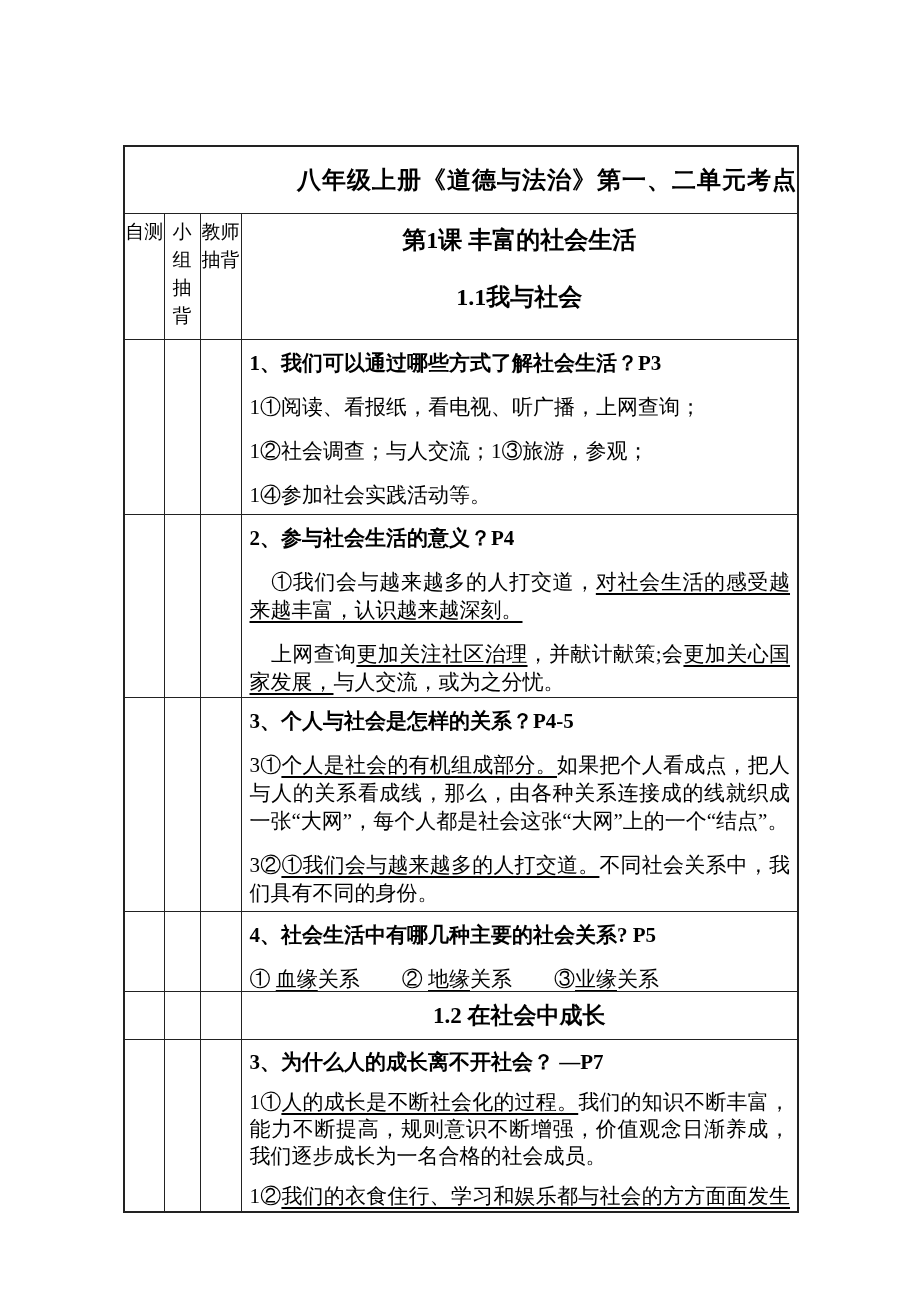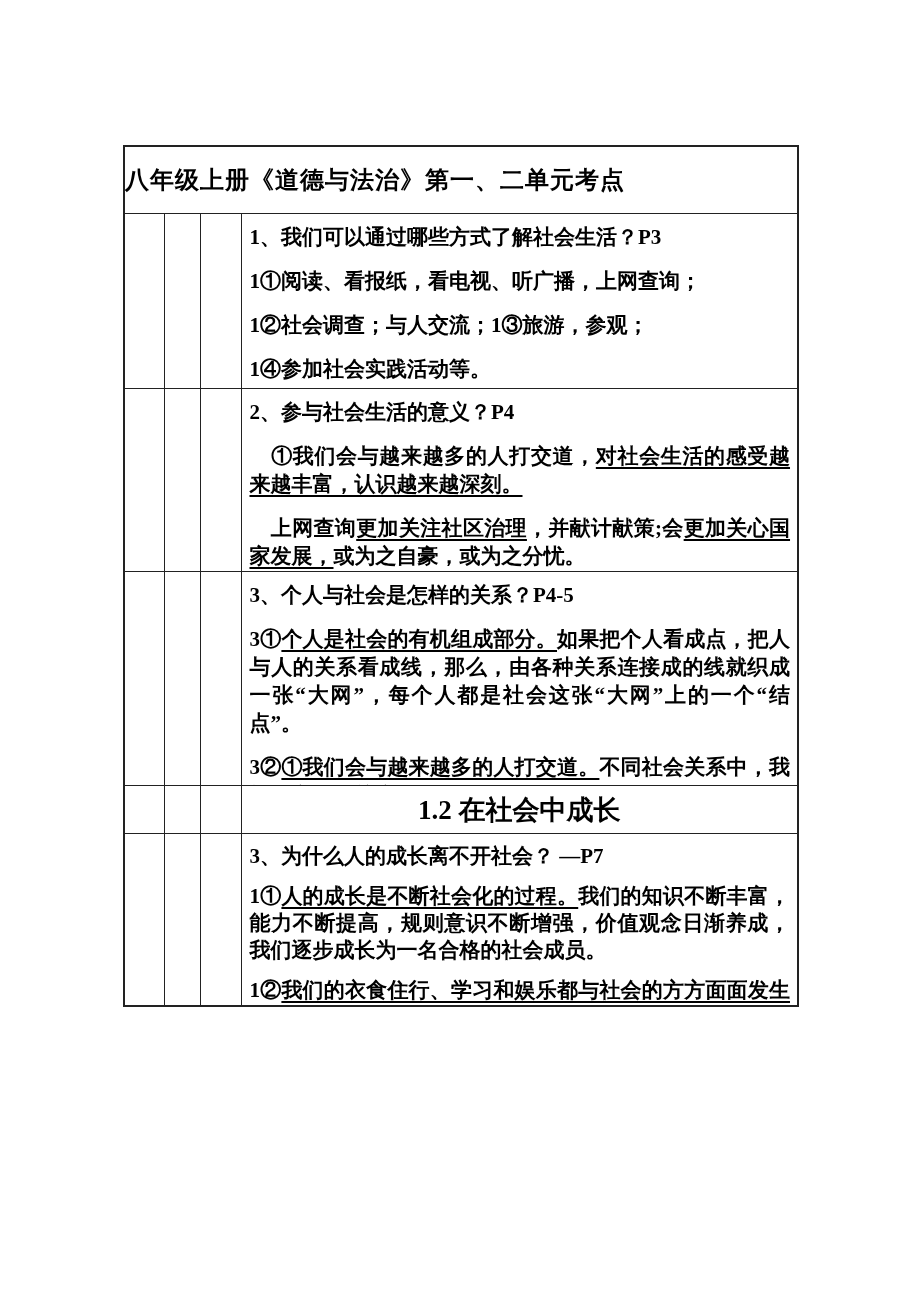--- a/index.html
+++ b/index.html
@@ -12,54 +12,54 @@
   .doc-table {
     position: absolute; left: 123px; top: 145px; width: 674px;
     border-collapse: collapse; table-layout: fixed;
     border: 2px solid #222222;
   }
   .doc-table td { border: 1px solid #222222; vertical-align: top; padding: 0; }
 
   .cw { box-sizing: border-box; overflow: hidden; }
 
   
-  .title-cw { height: 66px; display: flex; align-items: center; justify-content: flex-start; }
+  .title-cw { height: 66px; display: flex; align-items: center; justify-content: flex-end; }
   .title-text { font-weight: bold; font-size: 24px; letter-spacing: 1px; white-space: nowrap; }
 
   
   .check-cw { height: 125px; padding-top: 4px; text-align: center;
               font-size: 19px; line-height: 28px; }
 
   
   .lesson-cw { height: 125px; text-align: center; }
   .lesson-title { margin-top: 10px; font-size: 24px; font-weight: bold; line-height: 32px; }
   .lesson-sub   { margin-top: 26px; font-size: 24px; font-weight: bold; line-height: 30px; }
 
   
   .content-cw { padding: 7px 7px 0 8px; }
   .content-cw p { margin: 2px 0 16px 0; font-size: 21px; line-height: 28px; }
   .question { font-weight: bold; }
-  .answer { text-align: justify; text-align-last: left; word-break: normal; line-break: strict; font-weight: bold; }
+  .answer { text-align: justify; text-align-last: left; word-break: normal; line-break: strict; }
   .answer u, .question u {
     text-decoration: underline;
     text-underline-offset: 4px;
     text-decoration-thickness: 1.5px;
   }
   .tight p { line-height: 27px; margin-bottom: 13px; }
 
   
   .h-q1 { height: 174px; }
   .h-q2 { height: 182px; }
   .h-q3 { height: 213px; }
   .h-q4 { height: 79px;  }
   .h-q5 { height: 171px; }
 
   
   .section-cw { height: 47px; display: flex; align-items: center; justify-content: center; }
-  .section-title { font-size: 27px; font-weight: bold; white-space: nowrap; }
+  .section-title { font-size: 23px; font-weight: bold; white-space: nowrap; }
 </style>
 </head>
 <body>
 
 <div class="page">
   <table class="doc-table">
     <colgroup>
       <col style="width:40px">
         <col style="width:36px">
         <col style="width:41px">
@@ -68,20 +68,37 @@
     <tbody>
 
       <tr>
         <td colspan="4">
           <div class="cw title-cw">
             <div class="title-text">八年级上册《道德与法治》第一、二单元考点</div>
           </div>
         </td>
       </tr>
 
+      <tr>
+        <td>
+          <div class="cw check-cw">自测</div>
+        </td>
+        <td>
+          <div class="cw check-cw">小组抽背</div>
+        </td>
+        <td>
+          <div class="cw check-cw">教师抽背</div>
+        </td>
+        <td>
+          <div class="cw lesson-cw">
+            <div class="lesson-title">第1课 丰富的社会生活</div>
+            <div class="lesson-sub">1.1我与社会</div>
+          </div>
+        </td>
+      </tr>
 
       <tr class="qa-row">
         <td></td>
         <td></td>
         <td></td>
         <td>
           <div class="cw content-cw h-q1">
             <p class="question">1、我们可以通过哪些方式了解社会生活？P3</p>
             <p class="answer"><span>1①阅读、看报纸，看电视、听广播，上网查询；</span></p>
             <p class="answer"><span>1②社会调查；与人交流；1③旅游，参观；</span></p>
@@ -91,38 +108,49 @@
       </tr>
 
       <tr class="qa-row">
         <td></td>
         <td></td>
         <td></td>
         <td>
           <div class="cw content-cw h-q2">
             <p class="question">2、参与社会生活的意义？P4</p>
             <p class="answer"><span>　①我们会与越来越多的人打交道，</span><u>对社会生活的感受越来越丰富，认识越来越深刻。</u></p>
-            <p class="answer"><span>　上网查询</span><u>更加关注社区治理</u><span>，并献计献策;会</span><u>更加关心国家发展，</u><span>或为之自豪，或为之分忧。</span></p>
+            <p class="answer"><span>　上网查询</span><u>更加关注社区治理</u><span>，并献计献策;会</span><u>更加关心国家发展，</u><span>与人交流，或为之分忧。</span></p>
           </div>
         </td>
       </tr>
 
       <tr class="qa-row">
         <td></td>
         <td></td>
         <td></td>
         <td>
           <div class="cw content-cw h-q3">
             <p class="question">3、个人与社会是怎样的关系？P4-5</p>
             <p class="answer"><span>3①</span><u>个人是社会的有机组成部分。</u><span>如果把个人看成点，把人与人的关系看成线，那么，由各种关系连接成的线就织成一张“大网”，每个人都是社会这张“大网”上的一个“结点”。</span></p>
             <p class="answer"><span>3②</span><u>①我们会与越来越多的人打交道。</u><span>不同社会关系中，我们具有不同的身份。</span></p>
           </div>
         </td>
       </tr>
 
+      <tr class="qa-row">
+        <td></td>
+        <td></td>
+        <td></td>
+        <td>
+          <div class="cw content-cw h-q4">
+            <p class="question">4、社会生活中有哪几种主要的社会关系? P5</p>
+            <p class="answer"><span>① </span><u>血缘</u><span>关系　　② </span><u>地缘</u><span>关系　　③</span><u>业缘</u><span>关系</span></p>
+          </div>
+        </td>
+      </tr>
 
       <tr>
         <td></td>
         <td></td>
         <td></td>
         <td>
           <div class="cw section-cw">
             <div class="section-title">1.2 在社会中成长</div>
           </div>
         </td>

